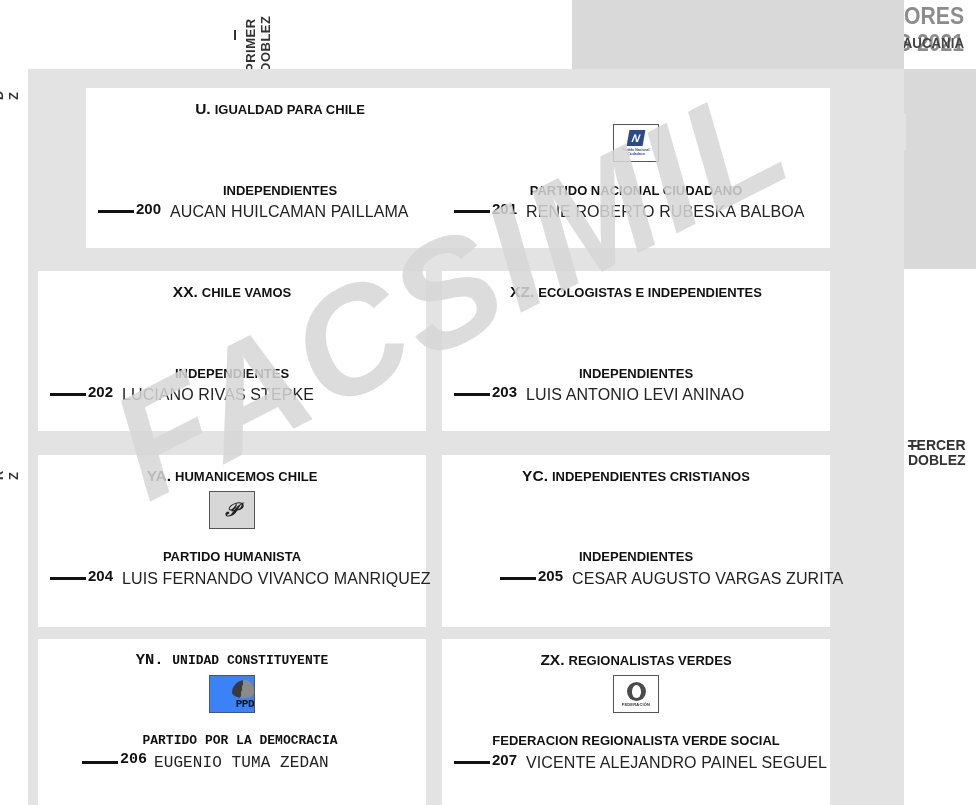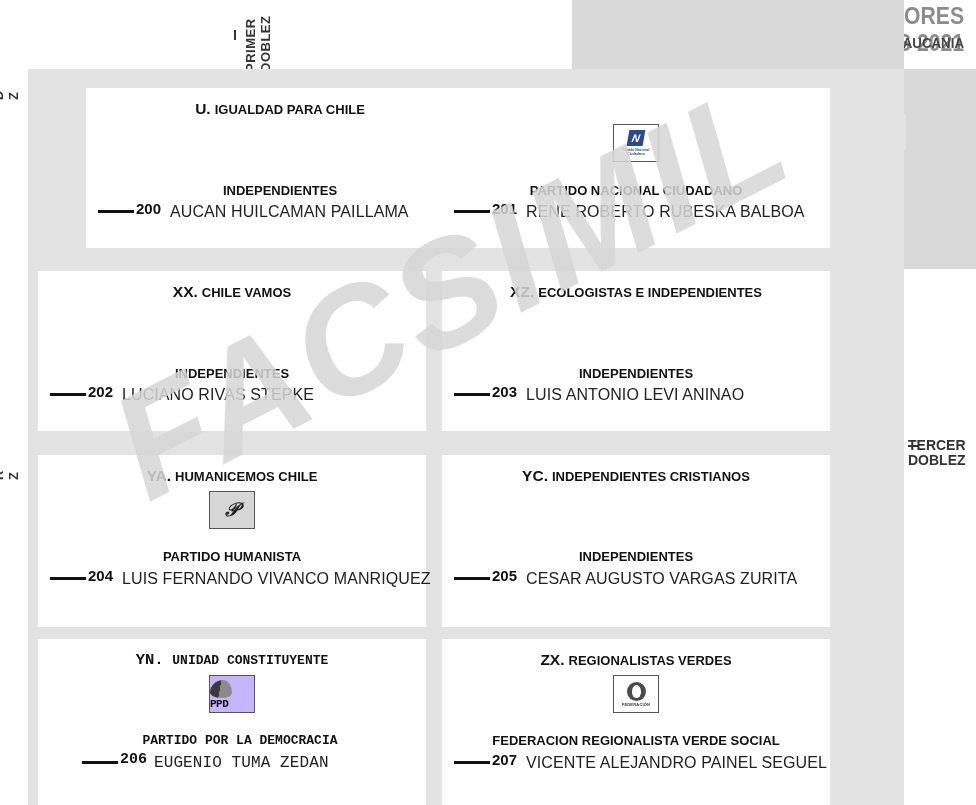--- a/index.html
+++ b/index.html
@@ -260,23 +260,23 @@
     background: #d7d7d7;
     display: flex; align-items: center; justify-content: center;
   }
   .logo-ph .glyph {
     font-size: 19px; font-weight: bold; font-style: italic;
     color: #222;
     font-family: "Liberation Serif", serif;
   }
   .logo-ppd {
     width: 100%; height: 100%;
-    background: #c4b5fd;
+    background: #3b82f6;
     display: flex; flex-direction: column;
-    align-items: flex-start; justify-content: flex-end;
+    align-items: flex-end; justify-content: flex-end;
     padding-bottom: 2px;
   }
   .logo-ppd .flame {
     width: 22px; height: 18px;
     background: linear-gradient(100deg, #3a3a3a 0%, #3a3a3a 45%, #8a8a8a 46%, #8a8a8a 100%);
     border-radius: 60% 40% 45% 55% / 70% 70% 30% 30%;
     margin-bottom: 1px;
   }
   .logo-ppd .txt {
     font-size: 11px; font-weight: bold; color: #111;
@@ -407,21 +407,21 @@
       <div class="cand-name">LUIS FERNANDO VIVANCO MANRIQUEZ</div>
     </div>
   </div>
 
   <div class="card" style="left:442px;top:455px;width:388px;height:172px;">
     <div class="pact-line">
       <span class="pact-code">YC.</span>
       <span class="pact-name">INDEPENDIENTES CRISTIANOS</span>
     </div>
     <div class="party-line" style="top:94px;">INDEPENDIENTES</div>
-    <div class="cand-row" style="top:112px;">
+    <div class="cand-row" style="top:112px;margin-left:46px;">
       <div class="cand-dash"></div>
       <div class="cand-num">205</div>
       <div class="cand-name">CESAR AUGUSTO VARGAS ZURITA</div>
     </div>
   </div>
 
   <div class="card" style="left:38px;top:639px;width:388px;height:166px;font-family:Liberation Mono, monospace;">
     <div class="pact-line">
       <span class="pact-code">YN.</span>
       <span class="pact-name">UNIDAD CONSTITUYENTE</span>

